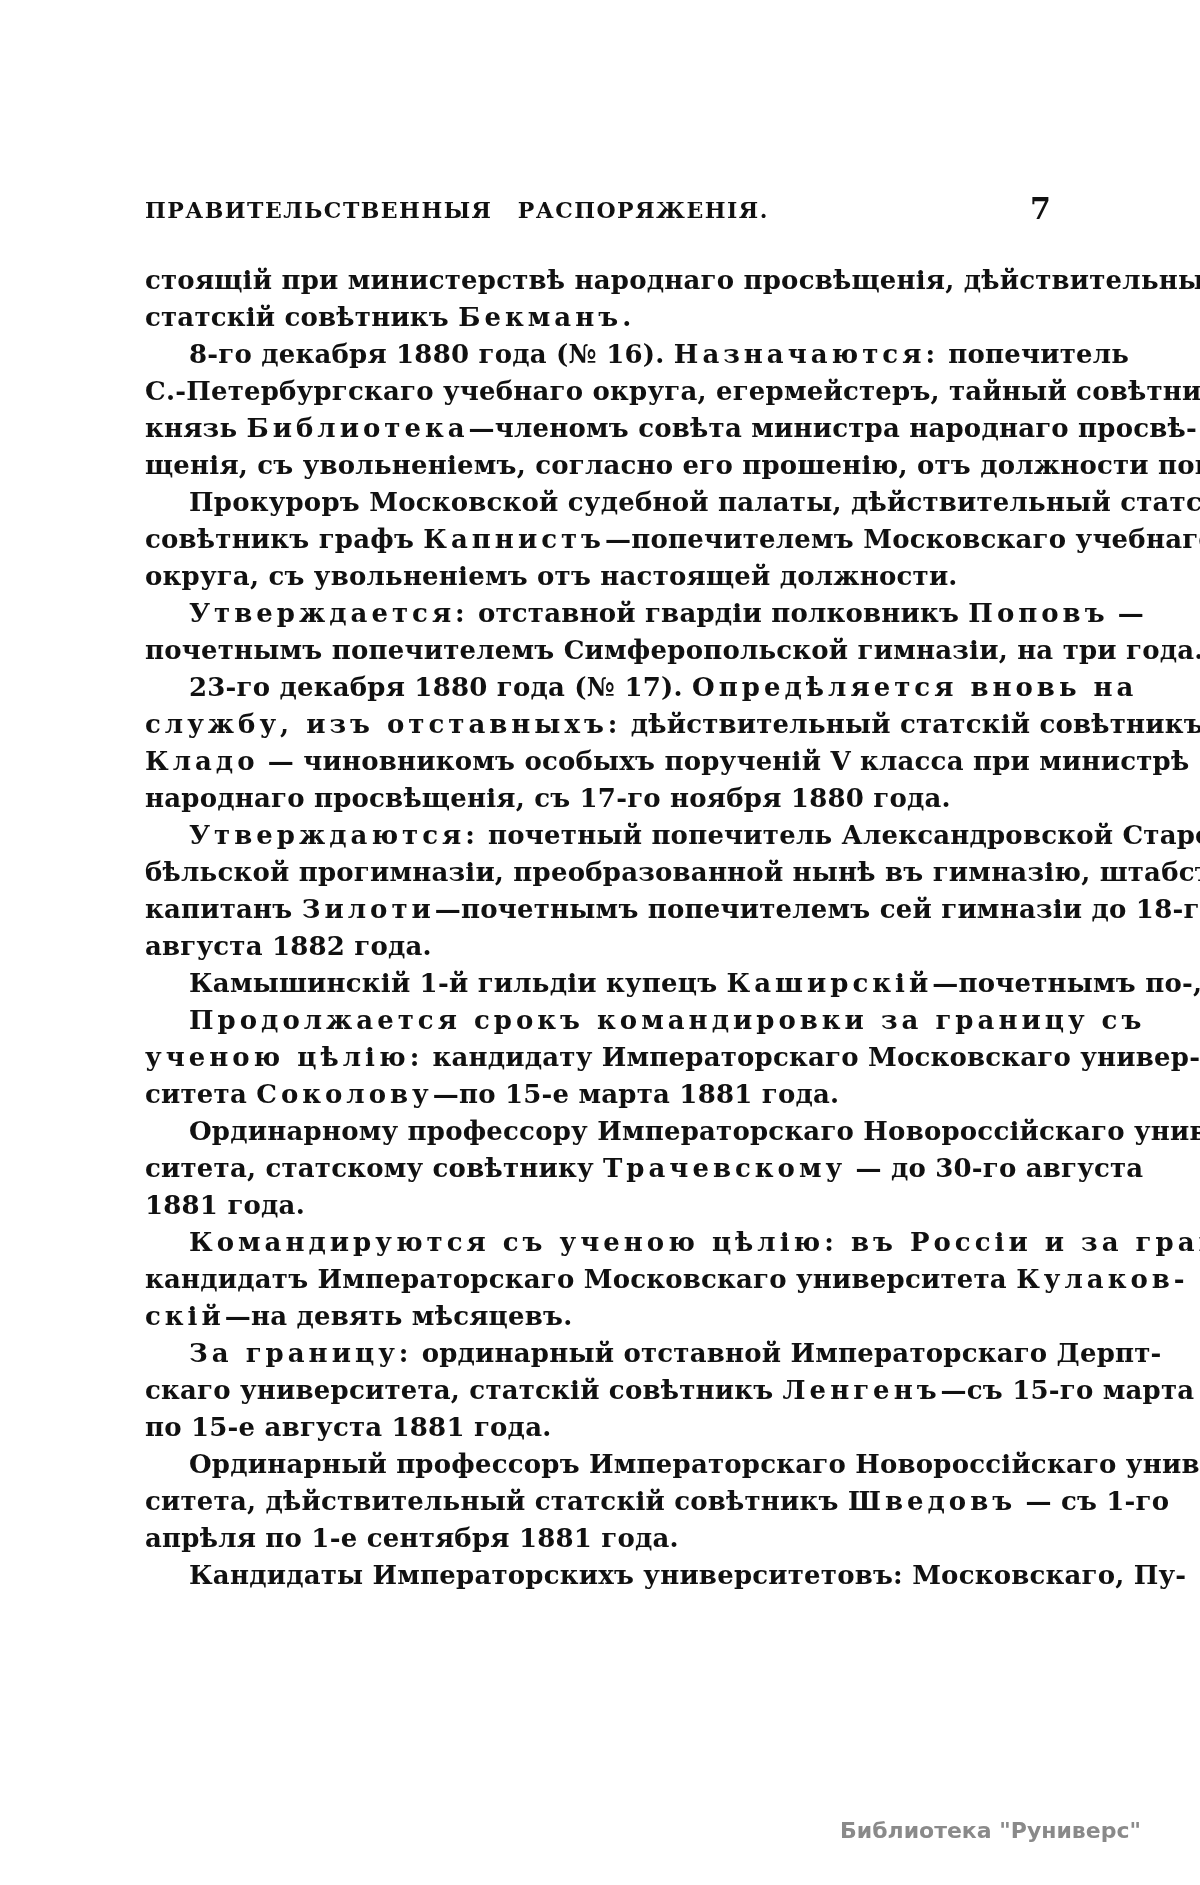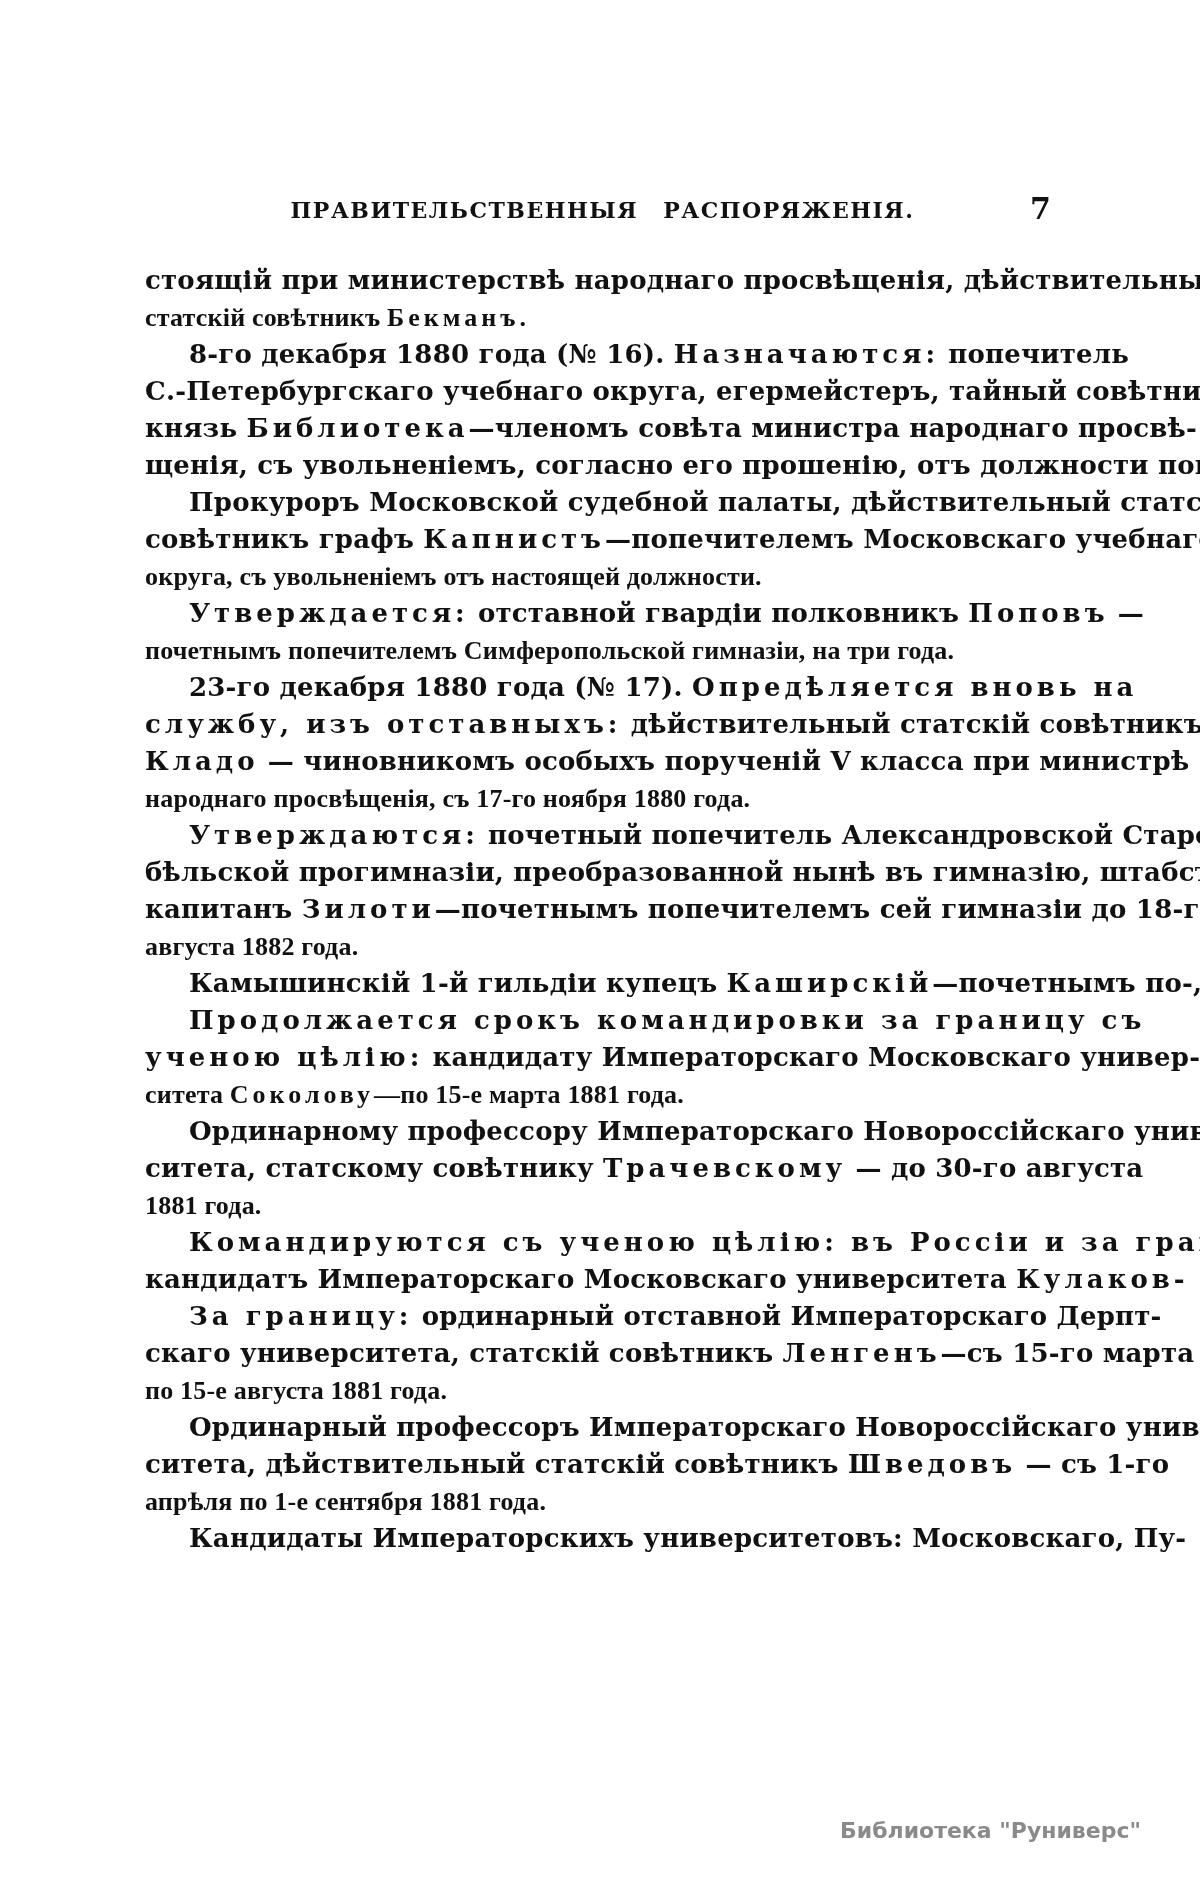--- a/index.html
+++ b/index.html
@@ -11,21 +11,20 @@
   .page {
     position: relative;
     width: 1200px; height: 1885px;
     background: var(--paper, #ffffff);
     color: var(--ink, #0f0f0f);
     overflow: hidden;
   }
   .header-title {
     position: absolute;
     left: 145px; top: 197px; width: 915px;
-    text-align: center;
     font-size: 22px;
     font-weight: 700;
     letter-spacing: 1.5px;
     word-spacing: 16px;
     white-space: nowrap;
   }
   .page-number {
     position: absolute;
     left: 1030px; top: 191px;
     font-size: 30px;
@@ -38,21 +37,21 @@
     font-weight: 600;
     line-height: 37px;
     letter-spacing: 0.2px;
   }
   .line {
     text-align: justify;
     white-space: nowrap;
     height: 37px;
   }
   .line.fill { text-align-last: justify; }
-  .line.end  { text-align-last: left; font-family: Liberation Serif, serif; }
+  .line.end  { text-align-last: left; }
   .line.indent { padding-left: 44px; }
   .sp { letter-spacing: 4px; }
   .watermark {
     position: absolute;
     left: 840px; top: 1818px;
     font-family: "DejaVu Sans", "Liberation Sans", sans-serif;
     font-size: 22px;
     font-weight: 600;
     color: var(--wm, #8a8a8a);
     white-space: nowrap;
@@ -86,20 +85,21 @@
       <div class="line end"><span>августа 1882 года.</span></div>
       <div class="line fill indent"><span>Камышинскій 1-й гильдіи купецъ </span><span class="sp">Каширскій</span><span>—почетнымъ по-,</span></div>
       <div class="line fill indent"><span class="sp">Продолжается срокъ командировки за границу съ</span></div>
       <div class="line fill"><span class="sp">ученою цѣлію:</span><span> кандидату Императорскаго Московскаго универ-</span></div>
       <div class="line end"><span>ситета </span><span class="sp">Соколову</span><span>—по 15-е марта 1881 года.</span></div>
       <div class="line fill indent"><span>Ординарному профессору Императорскаго Новороссійскаго универ-</span></div>
       <div class="line fill"><span>ситета, статскому совѣтнику </span><span class="sp">Трачевскому</span><span> — до 30-го августа</span></div>
       <div class="line end"><span>1881 года.</span></div>
       <div class="line fill indent"><span class="sp">Командируются съ ученою цѣлію: въ Россіи и за границу</span></div>
       <div class="line fill"><span>кандидатъ Императорскаго Московскаго университета </span><span class="sp">Кулаков-</span></div>
+      <div class="line end"><span class="sp">скій</span><span>—на девять мѣсяцевъ.</span></div>
       <div class="line fill indent"><span class="sp">За границу:</span><span> ординарный отставной Императорскаго Дерпт-</span></div>
       <div class="line fill"><span>скаго университета, статскій совѣтникъ </span><span class="sp">Ленгенъ</span><span>—съ 15-го марта</span></div>
       <div class="line end"><span>по 15-е августа 1881 года.</span></div>
       <div class="line fill indent"><span>Ординарный профессоръ Императорскаго Новороссійскаго универ-</span></div>
       <div class="line fill"><span>ситета, дѣйствительный статскій совѣтникъ </span><span class="sp">Шведовъ</span><span> — съ 1-го</span></div>
       <div class="line end"><span>апрѣля по 1-е сентября 1881 года.</span></div>
       <div class="line fill indent"><span>Кандидаты Императорскихъ университетовъ: Московскаго, Пу-</span></div>
     </div>
   <div class="watermark">Библиотека "Руниверс"</div>
 </div>

